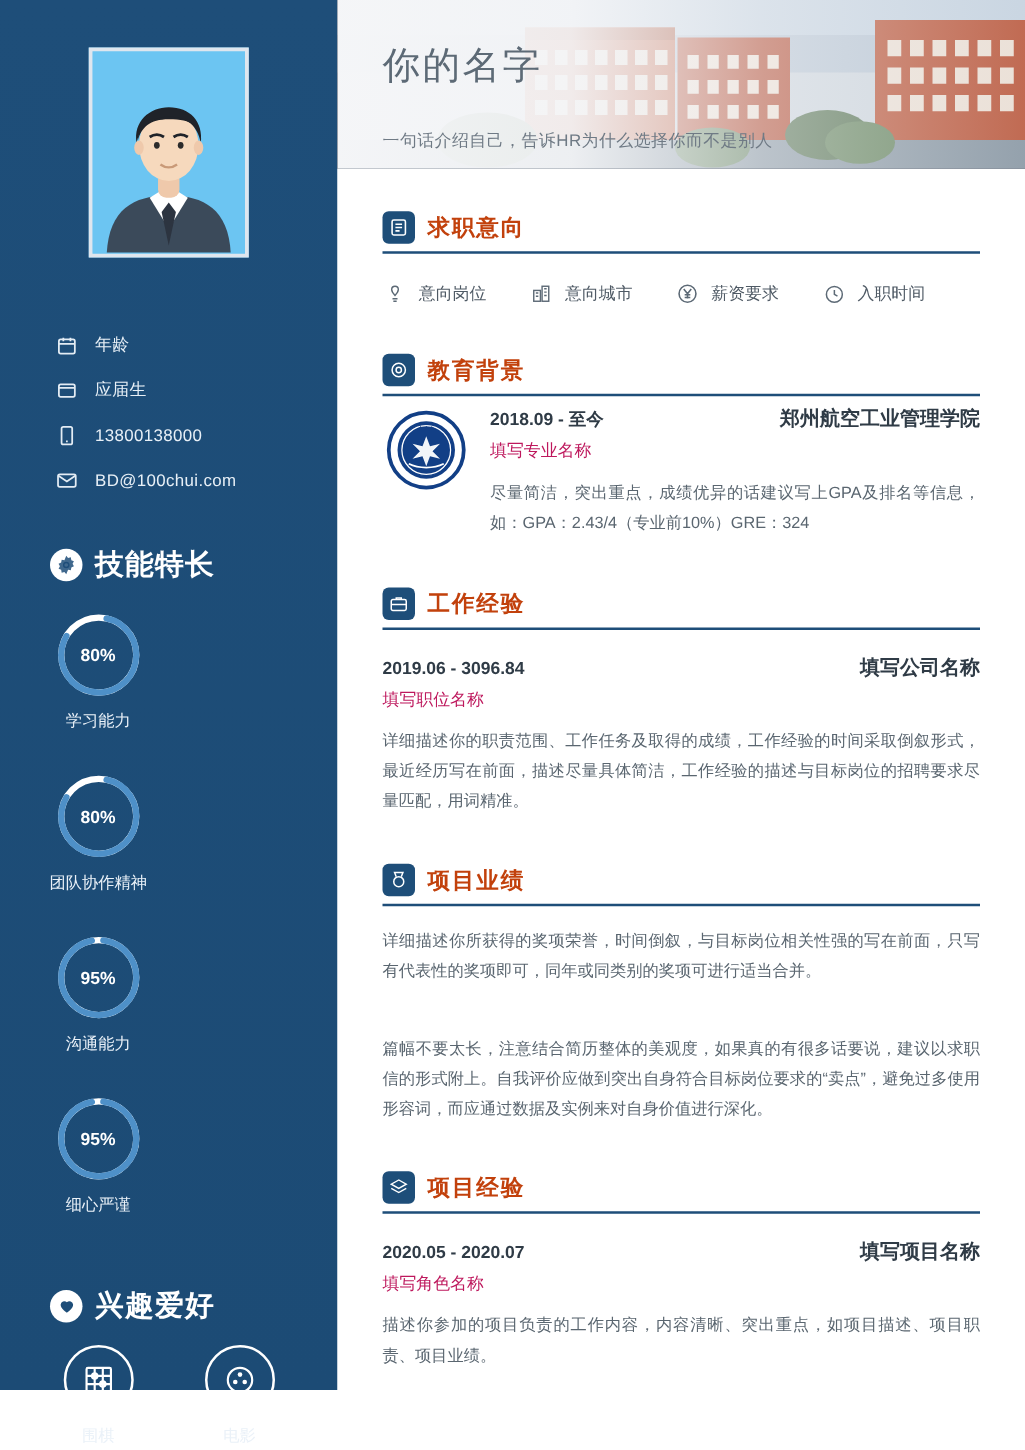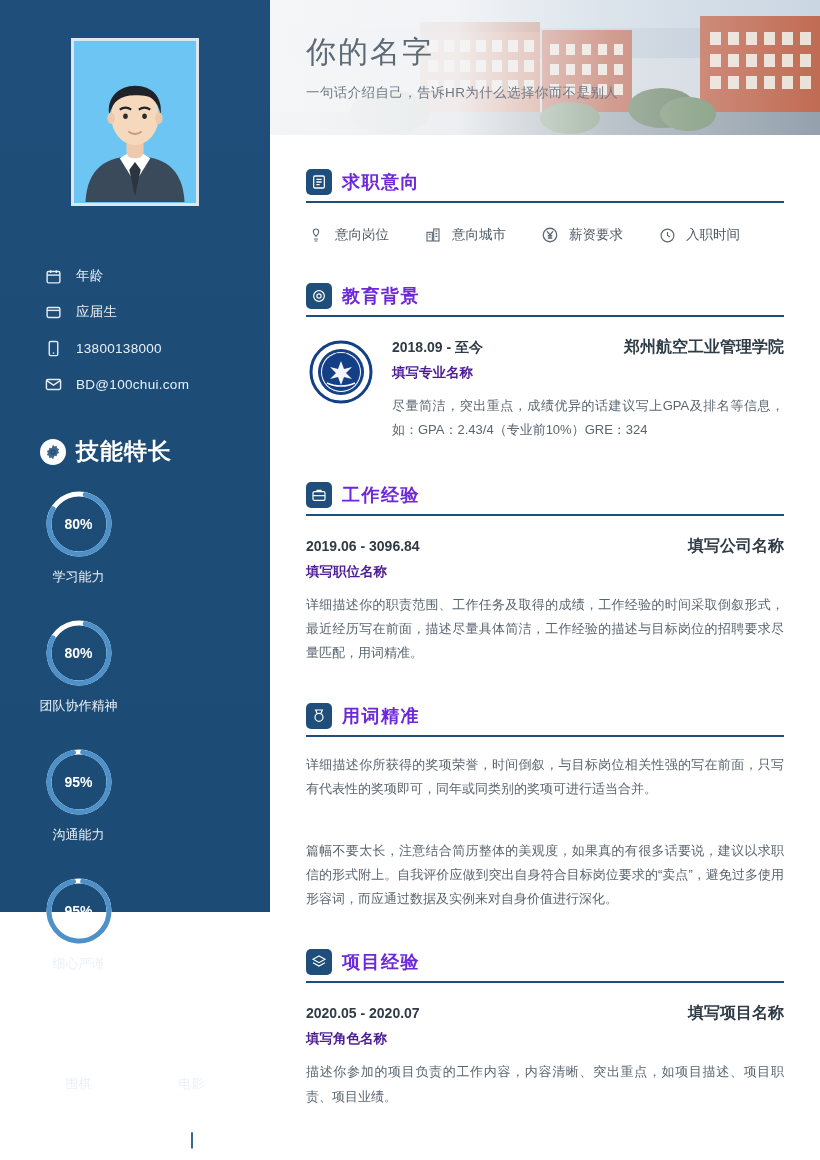--- a/index.html
+++ b/index.html
@@ -8,21 +8,21 @@
     width: 820px; height: 1160px;
     font-family: "Liberation Sans", sans-serif;
     background: #ffffff;
     overflow: hidden;
     position: relative;
   }
   .page { width:820px; height:1160px; display:flex; position:relative; }
 
   
   .sidebar {
-    width: 270px; height: 912px;
+    width: 270px; height: 1112px;
     background: #1e4e79;
     background: linear-gradient(180deg,#1e4e79 0%, #1c4b75 100%);
     color: #ffffff;
     flex: 0 0 270px;
     position: relative;
   }
   .photo-frame {
     width: 128px; height: 168px;
     margin: 38px auto 0 auto;
     border: 3px solid #dfe6ee;
@@ -79,49 +79,49 @@
   .banner svg { position:absolute; top:0; left:0; }
   .banner-fade {
     position:absolute; inset:0;
     background: linear-gradient(90deg, rgba(245,246,248,0.99) 0%, rgba(245,246,248,0.92) 34%, rgba(245,246,248,0.45) 62%, rgba(245,246,248,0.08) 100%);
   }
   .name {
     position:absolute; left: 36px; top: 32px;
     font-size: 30px; color:#5d6a76; letter-spacing: 2px;
   }
   .tagline {
-    position:absolute; left: 36px; top: 84px;
+    position:absolute; left: 36px; top: 104px;
     font-size: 13.5px; color:#6f7a85; letter-spacing:.4px;
   }
 
   .content { padding: 0 36px 0 36px; }
   .sec { margin-top: 30px; }
   .sec-head { display:flex; align-items:center; position:relative; padding-bottom: 8px; }
   .sec-head::after {
     content:""; position:absolute; left: 0; right: 0; bottom: 0;
     height: 2px; background: #1e4e79;
   }
   .sec-ic {
     width: 26px; height:26px; border-radius: 5px; background:#1e4e79; color:#ffffff;
     display:flex; align-items:center; justify-content:center; margin-right: 10px;
   }
-  .sec-tt { font-size: 18px; font-weight:bold; color:#6d28d9; letter-spacing: 1.5px; }
+  .sec-tt { font-size: 18px; font-weight:bold; color:#c2410c; letter-spacing: 1.5px; }
 
   .intent-row { display:flex; margin-top: 22px; }
   .intent-item { display:flex; align-items:center; margin-right: 34px; }
   .intent-ic { width:20px;height:20px; margin-right: 9px; color:#5d6a76; display:flex;align-items:center;justify-content:center;}
   .intent-tx { font-size: 13.5px; color:#4f5a65; }
 
-  .edu-row { display:flex; margin-top: 20px; }
+  .edu-row { display:flex; margin-top: 8px; }
   .edu-logo { width: 70px; height: 70px; flex:0 0 70px; margin-right: 16px; }
   .edu-body { flex:1 1 auto; }
   .line-bold { display:flex; justify-content:space-between; align-items:baseline; }
   .b-left { font-size: 14px; font-weight: bold; color:#2f3b46; }
   .b-right { font-size: 16px; font-weight: bold; color:#2f3b46; }
-  .sub { font-size: 13.5px; color:#4c1d95; margin-top: 6px; font-weight: bold; }
+  .sub { font-size: 13.5px; color:#be185d; margin-top: 6px; }
   .para { font-size: 13px; color:#5a6670; line-height: 1.85; margin-top: 12px; text-align: justify; }
 
   .exp-block { margin-top: 20px; }
 </style>
 </head>
 <body>
 
 <div class="page">
 
   <aside class="sidebar">
@@ -240,20 +240,28 @@
           <svg width="70" height="70" viewBox="0 0 70 70">
             <circle cx="35" cy="35" r="30" fill="none" stroke="#ffffff" stroke-width="5"></circle>
             <circle cx="35" cy="35" r="30" fill="none" stroke="#4e90c8" stroke-width="5" stroke-dasharray="179 188.5" stroke-linecap="round" transform="rotate(-83 35 35)"></circle>
           </svg>
           <span class="ring-val">95%</span>
         </div>
         <div class="ring-label">细心严谨</div>
       </div>
     </div>
 
+    <div class="side-head">
+      <span class="bub">
+        <svg width="15" height="15" viewBox="0 0 24 24" fill="#1e4e79">
+          <path d="M12 21s-8-5.1-8-10.2A4.8 4.8 0 0112 7.6 4.8 4.8 0 0120 10.8C20 15.9 12 21 12 21z"></path>
+        </svg>
+      </span>
+      <span class="tt">兴趣爱好</span>
+    </div>
 
     <div class="hobbies">
       <div class="hobby-cell">
         <div class="hobby-circle">
           <svg width="26" height="26" viewBox="0 0 24 24" fill="none" stroke="#ffffff" stroke-width="1.6">
             <rect x="3" y="3" width="18" height="18" rx="1"></rect>
             <path d="M9 3v18M15 3v18M3 9h18M3 15h18"></path>
             <circle cx="9" cy="9" r="2" fill="#ffffff"></circle>
             <circle cx="15" cy="15" r="2"></circle>
           </svg>
@@ -490,21 +498,21 @@
       </section>
 
       <section class="sec" style="margin-top:38px;">
         <div class="sec-head">
           <span class="sec-ic">
             <svg width="16" height="16" viewBox="0 0 24 24" fill="none" stroke="#ffffff" stroke-width="1.8">
               <circle cx="12" cy="14" r="6"></circle>
                 <path d="M9 8 7 3h10l-2 5"></path>
             </svg>
           </span>
-          <span class="sec-tt">用词精准</span>
+          <span class="sec-tt">项目业绩</span>
         </div>
         <div class="para" style="margin-top:16px;">详细描述你所获得的奖项荣誉，时间倒叙，与目标岗位相关性强的写在前面，只写有代表性的奖项即可，同年或同类别的奖项可进行适当合并。</div>
       </section>
 
       <section class="sec" style="margin-top:38px;">
         <div class="para" style="margin-top:16px;">篇幅不要太长，注意结合简历整体的美观度，如果真的有很多话要说，建议以求职信的形式附上。自我评价应做到突出自身符合目标岗位要求的“卖点”，避免过多使用形容词，而应通过数据及实例来对自身价值进行深化。</div>
       </section>
 
       <section class="sec" style="margin-top:38px;">
         <div class="sec-head">

